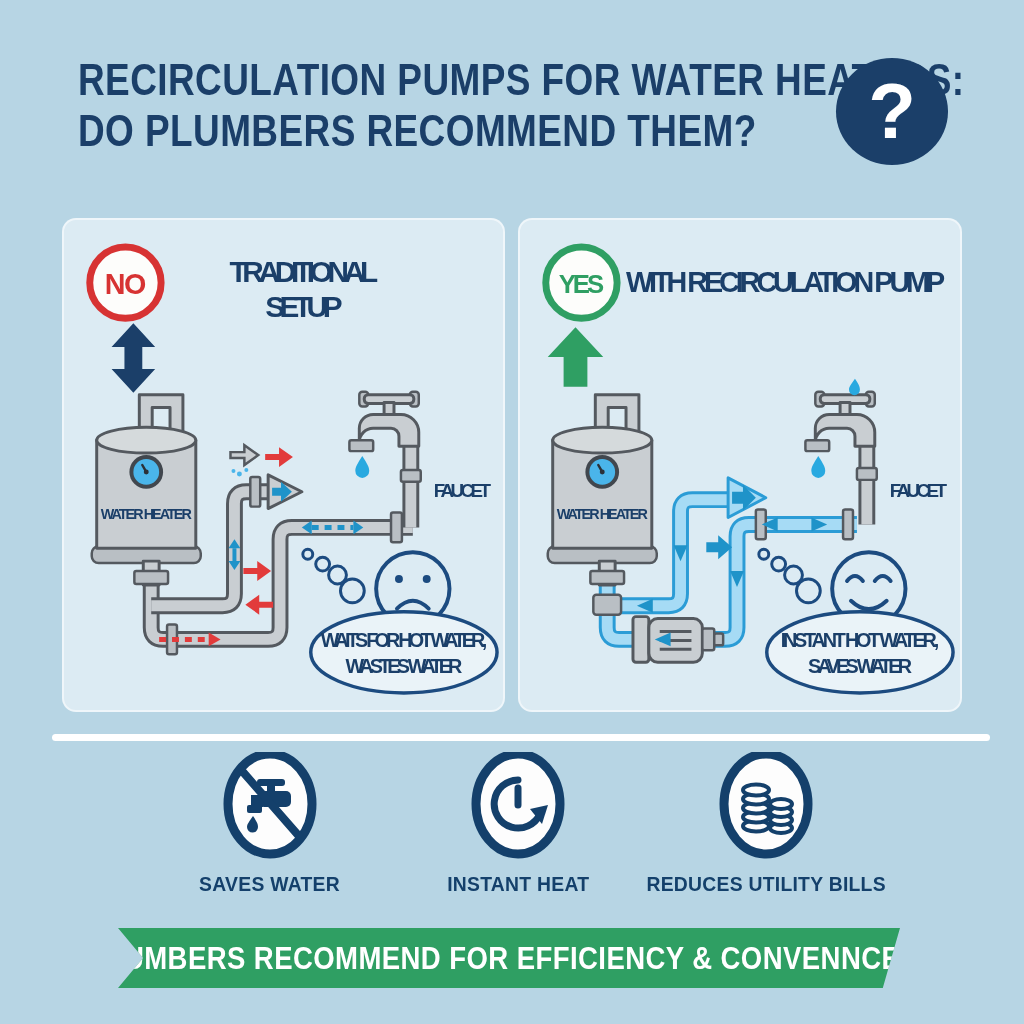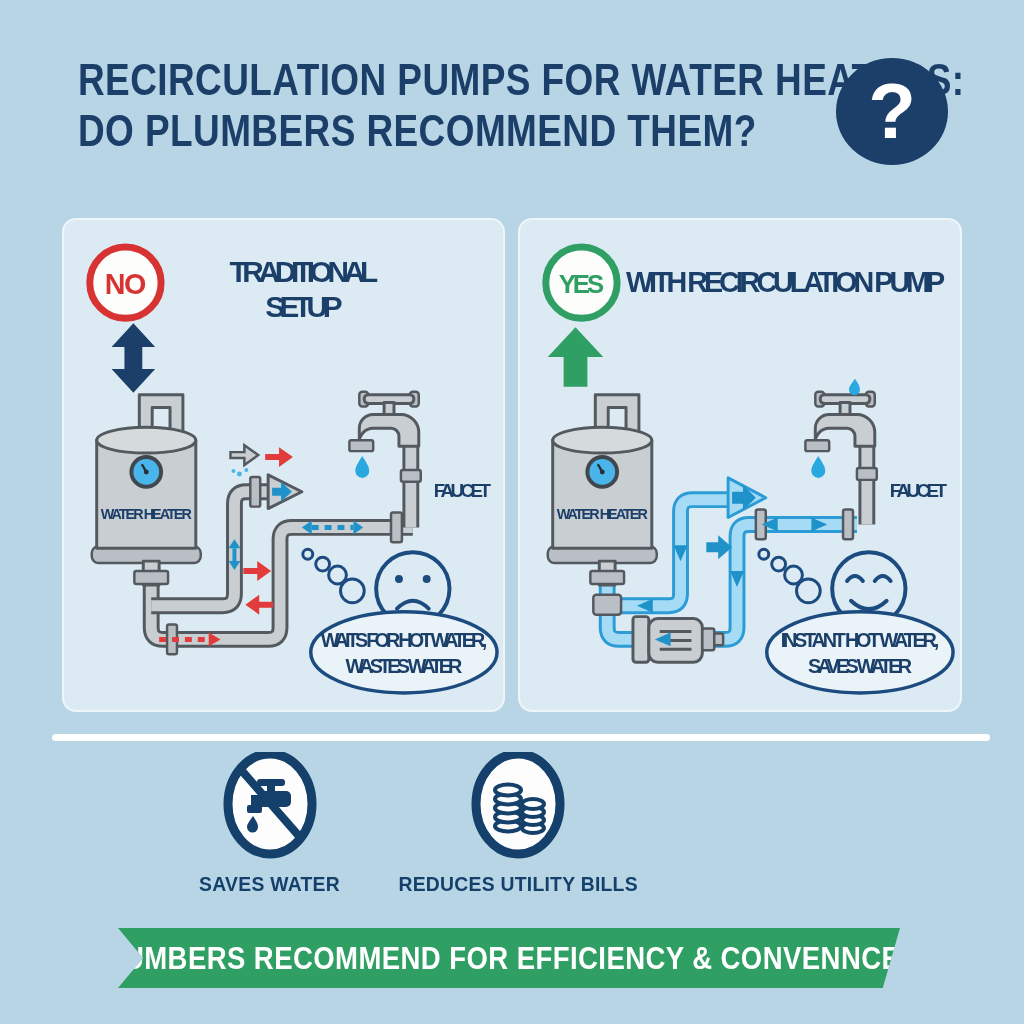--- a/index.html
+++ b/index.html
@@ -248,20 +248,29 @@
           <rect x="25" y="53" width="15" height="8" rx="2"></rect>
           <path d="M31 64 c4 6 5 8 5 11 a5.5 5.5 0 1 1 -11 0 c0 -3 2 -5 6 -11 z"></path>
         </g>
         <line x1="21" y1="20" x2="76" y2="83" stroke="#14406b" stroke-width="8" stroke-linecap="round"></line>
       </svg>
       <div class="benefit-label">SAVES WATER</div>
     </div>
     <div class="benefit">
       <svg width="96" height="116" viewBox="0 0 96 116">
         <ellipse cx="48" cy="52" rx="42" ry="50" fill="#fdfdfd" stroke="#14406b" stroke-width="9"></ellipse>
+        <path d="M48 28 A24 24 0 1 0 70 62" fill="none" stroke="#14406b" stroke-width="7" stroke-linecap="round"></path>
+        <polygon points="60,57 78,53 72,72" fill="#14406b"></polygon>
+        <line x1="48" y1="36" x2="48" y2="53" stroke="#14406b" stroke-width="7" stroke-linecap="round"></line>
+      </svg>
+      <div class="benefit-label">INSTANT HEAT</div>
+    </div>
+    <div class="benefit">
+      <svg width="96" height="116" viewBox="0 0 96 116">
+        <ellipse cx="48" cy="52" rx="42" ry="50" fill="#fdfdfd" stroke="#14406b" stroke-width="9"></ellipse>
         <g fill="#fdfdfd" stroke="#14406b" stroke-width="4">
           <ellipse cx="38" cy="74" rx="13" ry="5.5"></ellipse>
             <ellipse cx="38" cy="65" rx="13" ry="5.5"></ellipse>
           <ellipse cx="38" cy="56" rx="13" ry="5.5"></ellipse>
             <ellipse cx="38" cy="47" rx="13" ry="5.5"></ellipse>
           <ellipse cx="38" cy="38" rx="13" ry="5.5"></ellipse>
           <ellipse cx="63" cy="76" rx="11" ry="5"></ellipse>
             <ellipse cx="63" cy="68" rx="11" ry="5"></ellipse>
           <ellipse cx="63" cy="60" rx="11" ry="5"></ellipse>
             <ellipse cx="63" cy="52" rx="11" ry="5"></ellipse>

